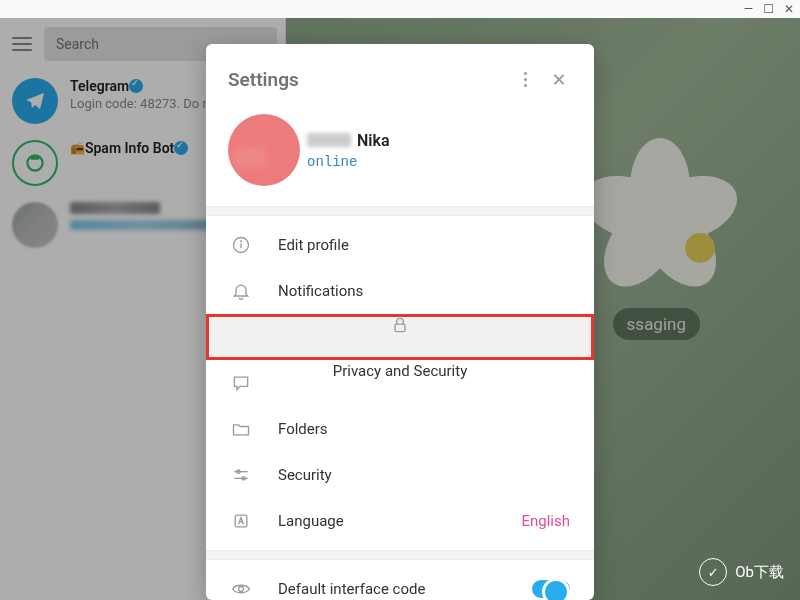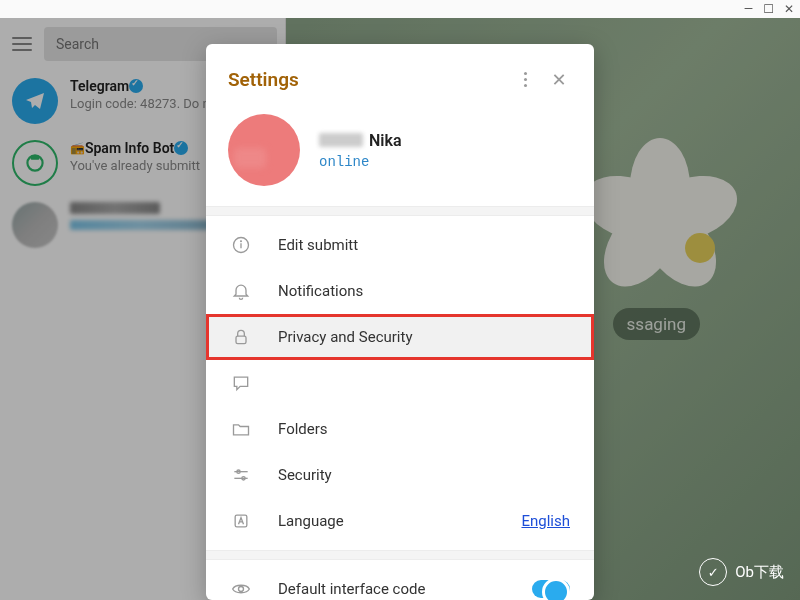--- a/index.html
+++ b/index.html
@@ -37,46 +37,46 @@
   .p1{ transform: rotate(0deg) translateY(-40px);} .p2{ transform: rotate(72deg) translateY(-40px);} .p3{ transform: rotate(144deg) translateY(-40px);} .p4{ transform: rotate(216deg) translateY(-40px);} .p5{ transform: rotate(288deg) translateY(-40px);}
   .flower-center{ position:absolute; width:30px;height:30px; background:#e8d25c; border-radius:50%; left:55px; top:55px; }
   .badge-msg { position:absolute; right: 100px; top: 290px; background: rgba(80,100,80,0.75); color: #e8eee6; font-size: 17px; padding: 6px 14px; border-radius: 16px; }
 
   
   .dim { position: absolute; inset: 18px 0 0 0; background: rgba(0,0,0,0.32); }
 
   
   .modal { position: absolute; left: 206px; top: 44px; width: 388px; height: 556px; background: #fff; border-radius: 6px; box-shadow: 0 6px 24px rgba(0,0,0,0.25); overflow: hidden; display: flex; flex-direction: column; }
   .modal-head { display: flex; align-items: center; padding: 18px 18px 14px 22px; }
-  .modal-title { font-size: 19px; font-weight: 600; color: #a16207; flex: 1; }
+  .modal-title { font-size: 19px; font-weight: 600; color: #737373; flex: 1; }
   .head-btn { width: 34px; height: 34px; display: flex; align-items: center; justify-content: center; color: #9a9a9a; font-size: 18px; border-radius: 50%; }
   .dots { display:flex; flex-direction:column; gap:3px; }
   .dots i { width:3px; height:3px; background:#9a9a9a; border-radius:50%; }
 
   .modal-body { flex:1; overflow-y:auto; position: relative; }
   .modal-body::-webkit-scrollbar { width: 6px; }
   .modal-body::-webkit-scrollbar-thumb { background:#c9c9c9; border-radius:3px; }
 
-  .profile { display:flex; align-items:center; gap:19px; padding: 4px 22px 20px 22px; }
+  .profile { display:flex; align-items:center; gap:7px; padding: 4px 22px 20px 22px; }
   .profile-av { width: 72px; height:72px; border-radius:50%; background: #ed7b7b; position:relative; overflow:hidden; }
   .profile-av::after{ content:""; position:absolute; left:6px; top:34px; width:32px; height:20px; background:#e88; filter:blur(3px); border-radius:4px;}
   .profile-name { font-size: 16px; font-weight:600; color:#222; display:flex; align-items:center; gap:6px;}
   .name-blur { display:inline-block; width:44px; height:14px; background:#ccc; filter:blur(2px); border-radius:2px; }
   .profile-status { font-size:14px; color:#2e87c8; margin-top:4px;font-family:Liberation Mono, monospace; }
 
   .sep { height: 10px; background: #f4f4f4; border-top:1px solid #ececec; border-bottom:1px solid #ececec; }
 
   .menu { padding: 6px 0; }
   .mi { display:flex; align-items:center; height: 46px; padding: 0 24px; gap: 26px; color:#333; font-size:15px; position:relative; }
   .mi.selected { background:#f1f1f1; }
-  .mi.highlight { box-shadow: inset 0 0 0 3px #e5352d; }
+  .mi.highlight { box-shadow: inset 0 0 0 3px #e5352d; flex-direction: column; }
   .mi-icon { width:22px; height:22px; display:flex; align-items:center; justify-content:center; color:#9a9a9a; flex-shrink:0; }
   .mi-icon svg { width:20px; height:20px; stroke:#9a9a9a; stroke-width:1.6; fill:none; }
   .mi-label { flex:1; }
-  .mi-value { color:#1d4ed8; font-size:15px;text-decoration:underline; }
+  .mi-value { color:#ec4899; font-size:15px; }
 
   .toggle { width:38px; height:18px; background:#2aabee; border-radius:10px; position:relative; }
   .toggle::after{ content:""; position:absolute; right:0; top:-2px; width:22px; height:22px; background:#2aabee; border:3px solid #fff; border-radius:50%; box-shadow:0 0 0 1px #2aabee inset; }
 
   
   .wm { position:absolute; right: 16px; bottom: 14px; display:flex; align-items:center; gap:8px; color:#fff; font-size:15px; }
   .wm-circ { width:28px; height:28px; border:1.5px solid #fff; border-radius:50%; display:flex; align-items:center; justify-content:center; font-size:13px; }
 </style>
 </head>
 <body>
@@ -117,21 +117,20 @@
             <circle cx="12" cy="12" r="7" fill="none" stroke="#2fb96a" stroke-width="2"></circle>
             <rect x="8" y="5" width="8" height="4" rx="1" fill="#2fb96a"></rect>
           </svg>
       </div>
       <div class="chat-body">
         <div class="chat-title">
             <span style="font-size:12px">📻</span>
             <span>Spam Info Bot</span>
             <span class="verify"></span>
           </div>
-        <div class="chat-sub">You've already submitt</div>
       </div>
     </div>
     <div class="chat">
       <div class="avatar av-blur"></div>
       <div class="chat-body">
         <div class="blur-title"></div>
         <div class="blur-sub"></div>
       </div>
     </div>
   </div>
@@ -177,21 +176,21 @@
     <div class="sep"></div>
     <div class="menu">
       <div class="mi">
         <div class="mi-icon">
             <svg viewBox="0 0 24 24">
               <circle cx="12" cy="12" r="9"></circle>
               <line x1="12" y1="10" x2="12" y2="16"></line>
               <circle cx="12" cy="7.5" r="0.5" fill="#9a9a9a"></circle>
             </svg>
           </div>
-        <div class="mi-label">Edit submitt</div>
+        <div class="mi-label">Edit profile</div>
       </div>
       <div class="mi">
         <div class="mi-icon">
             <svg viewBox="0 0 24 24">
               <path d="M6 16 V11 a6 6 0 0 1 12 0 V16 l2 2 H4 Z"></path>
               <path d="M10 20 a2 2 0 0 0 4 0"></path>
             </svg>
           </div>
         <div class="mi-label">Notifications</div>
       </div>

